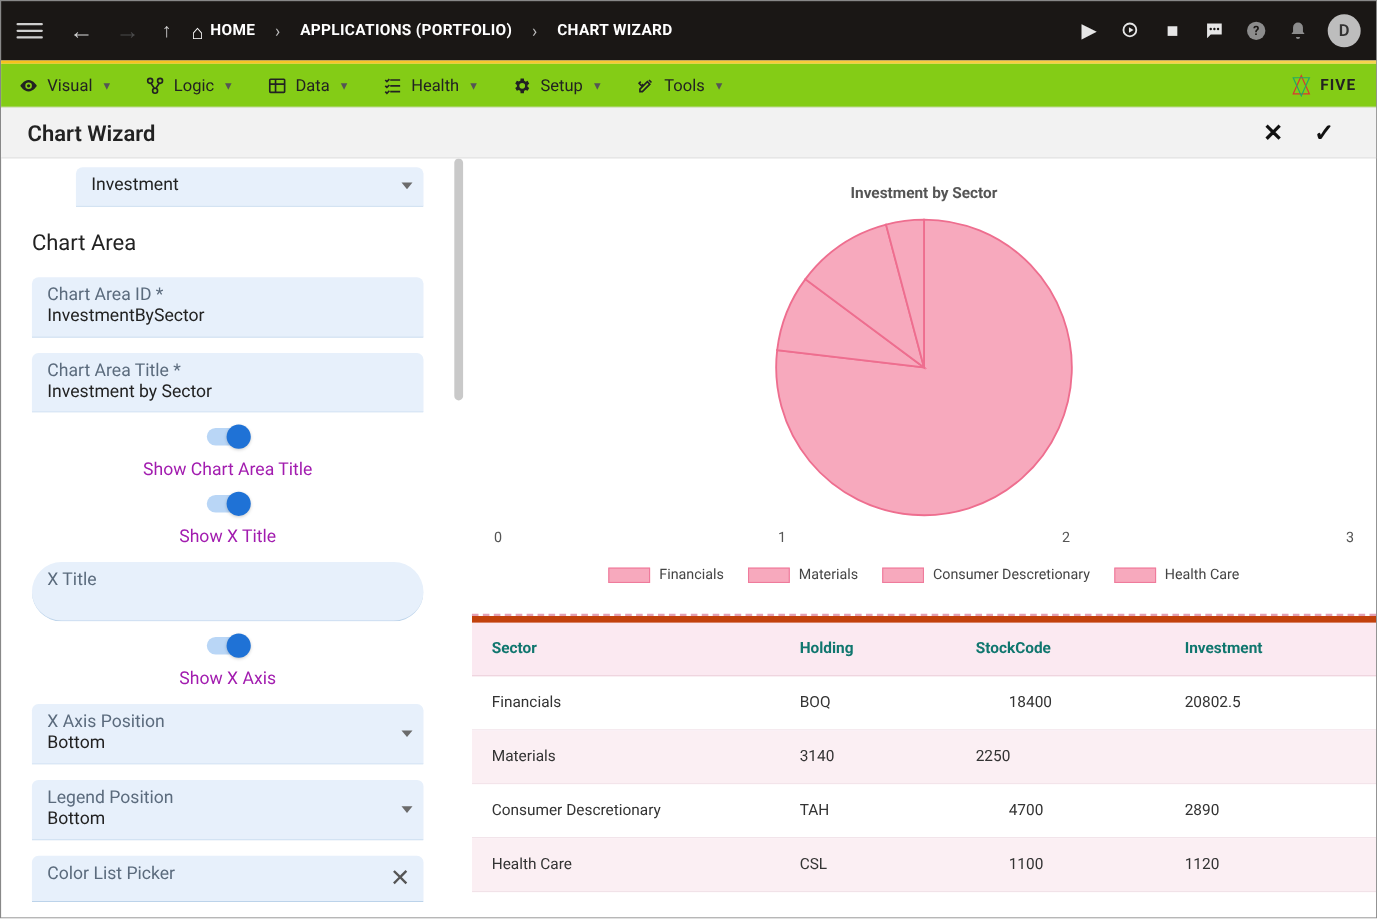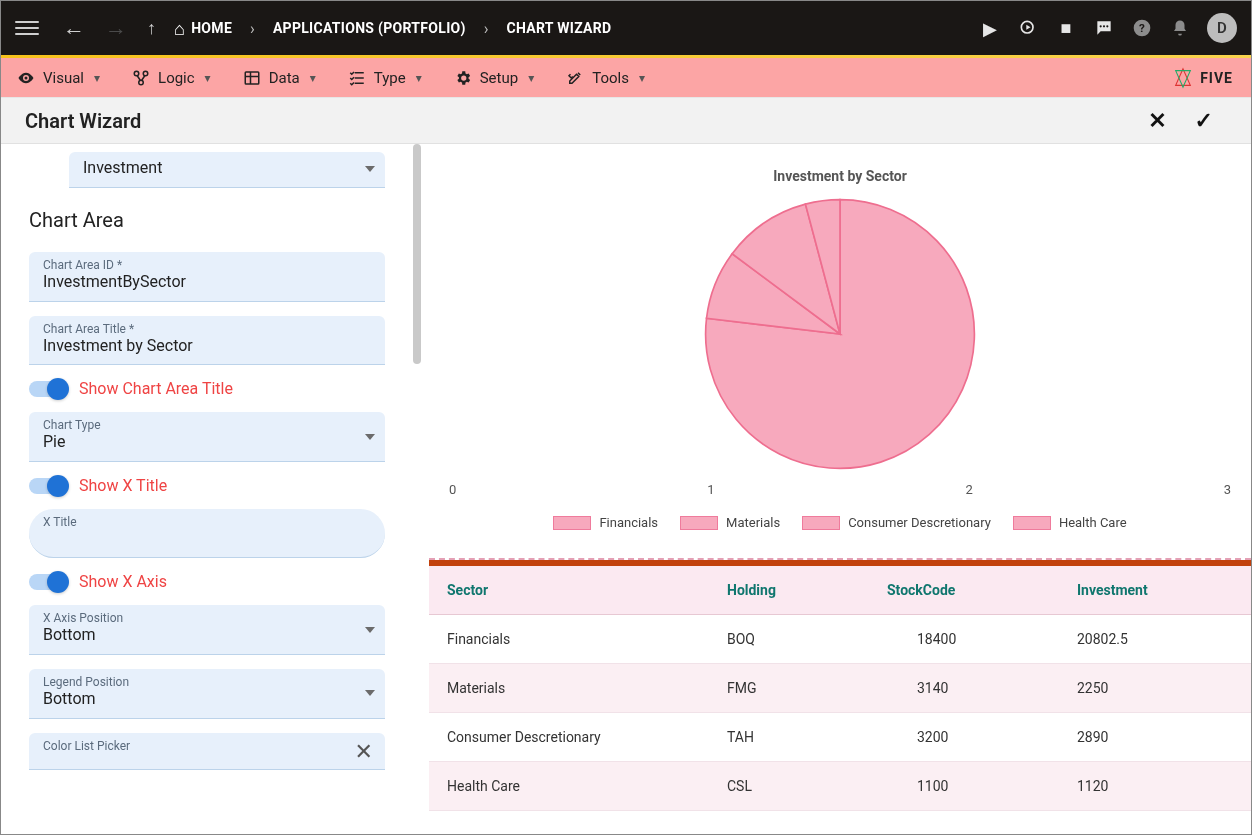--- a/index.html
+++ b/index.html
@@ -14,40 +14,40 @@
   .nav-up{font-size:18px;}
   .crumb-icon{font-size:18px;margin-right:6px;position:relative;top:1px;}
   .crumb { display:flex; align-items:center; font-size:14px; font-weight:700; letter-spacing:0.3px; padding:0 8px; cursor:pointer;}
   .crumb-sep{ color:#bdbdbd; padding:0 10px; font-size:16px;}
   .spacer{flex:1;}
   .topicons{display:flex;align-items:center;gap:16px;}
   .topicons .ic{width:22px;height:22px;display:flex;align-items:center;justify-content:center;color:#e6e6e6;cursor:pointer;font-size:18px;}
   .topicons .avatar{width:30px;height:30px;border-radius:50%;background:#bdbdbd;color:#333;font-weight:600;font-size:15px;}
   .accent{height:3px;background:linear-gradient(90deg,#f6c21b,#f8d34d);}
   
-  .toolbar{height:40px;background:#fca5a5;border-bottom:1px solid #e7e7e7;display:flex;align-items:center;padding:0 16px;gap:32px;position:relative;}
+  .toolbar{height:40px;background:#84cc16;border-bottom:1px solid #e7e7e7;display:flex;align-items:center;padding:0 16px;gap:32px;position:relative;}
   .toolbar .item{display:flex;align-items:center;gap:8px;font-size:15px;color:#222;cursor:pointer;}
   .toolbar .caret{font-size:12px;color:#555;margin-left:2px;}
   .toolbar .logo{position:absolute;right:18px;display:flex;align-items:center;gap:6px;font-size:14px;font-weight:700;color:#222;letter-spacing:1px;}
   .toolbar .logo svg{width:22px;height:22px;}
   
   .page-header{height:46px;background:#f2f2f2;border-bottom:1px solid #e1e1e1;display:flex;align-items:center;padding:0 24px;font-size:20px;font-weight:600;color:#222;}
   .page-header .spacer{flex:1;}
   .page-header .hicon{font-size:22px;padding:0 14px;cursor:pointer;color:#111;}
   
   .body{flex:1;display:flex;overflow:hidden;}
   .sidebar{width:412px;padding:8px 28px 12px 28px;overflow:hidden;display:flex;flex-direction:column;gap:14px;}
   .sidebar .sec-label{font-size:20px;color:#222;padding:6px 40px 6px 0;}
   .field{background:#e7f0fb;border-bottom:1px solid #bcd3ea;border-radius:6px 6px 0 0;padding:6px 12px 8px 14px;position:relative;}
-  .field .flabel{font-size:12px;color:#5b6b7d;}
+  .field .flabel{font-size:16px;color:#5b6b7d;}
   .field .fval{font-size:16px;color:#222;line-height:1.3;min-height:20px;}
   .field .drop{position:absolute;right:10px;top:50%;transform:translateY(-50%);width:0;height:0;border-left:5px solid transparent;border-right:5px solid transparent;border-top:6px solid #6b6b6b;}
   .field.single .flabel{margin-bottom:0;}
   .field.empty .fval{color:transparent;}
-  .toggle-row{display:flex;align-items:center;gap:12px;font-size:16px;color:#ef4444;}
+  .toggle-row{display:flex;align-items:center;gap:12px;font-size:16px;color:#a21caf;flex-direction:column;}
   .toggle{width:38px;height:16px;background:#b9d6f6;border-radius:10px;position:relative;cursor:pointer;}
   .toggle .knob{width:22px;height:22px;border-radius:50%;background:#1f72d6;position:absolute;right:-2px;top:-3px;box-shadow:0 1px 3px rgba(0,0,0,0.2);}
   .field .clear{position:absolute;right:12px;top:50%;transform:translateY(-50%);font-size:22px;color:#555;cursor:pointer;}
   .divider-scroll{width:8px;background:transparent;position:relative;}
   .divider-scroll .track{position:absolute;top:0;left:0;right:0;height:220px;background:#c9c9c9;border-radius:4px;}
   
   .panel{flex:1;display:flex;flex-direction:column;overflow:hidden;padding:0 0 0 8px;}
   .chart-area{flex:0 0 416px;display:flex;flex-direction:column;align-items:center;border-bottom:2px dashed #e4a0b5;position:relative;padding-top:24px;}
   .chart-title{font-size:14px;font-weight:700;color:#555;margin-bottom:10px;}
   .pie-wrap{width:280px;height:280px;position:relative;}
@@ -151,21 +151,21 @@
           <rect x="3" y="4" width="18" height="16" rx="1"></rect>
           <path d="M3 10h18M10 4v16"></path>
         </svg>
       <span>Data</span>
         <span class="caret">▾</span>
     </div>
     <div class="item">
       <svg width="18" height="18" viewBox="0 0 24 24" fill="none" stroke="#222" stroke-width="2">
           <path d="M9 5h12M9 12h12M9 19h12M3 5l2 2 3-3M3 12l2 2 3-3M3 19l2 2 3-3"></path>
         </svg>
-      <span>Type</span>
+      <span>Health</span>
         <span class="caret">▾</span>
     </div>
     <div class="item">
       <svg width="18" height="18" viewBox="0 0 24 24" fill="#222">
           <path d="M19.4 13a7.5 7.5 0 0 0 0-2l2.1-1.6-2-3.4-2.5 1a7.4 7.4 0 0 0-1.7-1L15 3h-4l-.3 2.9a7.4 7.4 0 0 0-1.7 1l-2.5-1-2 3.4L6.6 11a7.5 7.5 0 0 0 0 2l-2.1 1.6 2 3.4 2.5-1c.5.4 1.1.8 1.7 1L11 21h4l.3-2.9c.6-.3 1.2-.6 1.7-1l2.5 1 2-3.4L19.4 13zM13 15.5A3.5 3.5 0 1 1 16.5 12 3.5 3.5 0 0 1 13 15.5z"></path>
         </svg>
       <span>Setup</span>
         <span class="caret">▾</span>
     </div>
     <div class="item">
@@ -212,25 +212,20 @@
         <div class="fval">Investment by Sector</div>
       </div>
 
       <div class="toggle-row">
         <div class="toggle">
             <div class="knob"></div>
           </div>
         <span>Show Chart Area Title</span>
       </div>
 
-      <div class="field">
-        <div class="flabel">Chart Type</div>
-        <div class="fval">Pie</div>
-        <div class="drop"></div>
-      </div>
 
       <div class="toggle-row">
         <div class="toggle">
             <div class="knob"></div>
           </div>
         <span>Show X Title</span>
       </div>
 
       <div class="field single empty" style="border-radius:29px;">
         <div class="flabel">X Title</div>
@@ -313,28 +308,27 @@
         </div>
         <div id="tbody">
             <div class="trow">
               <div class="col c1">Financials</div>
               <div class="col c2">BOQ</div>
               <div class="col c3">18400</div>
               <div class="col c4">20802.5</div>
             </div>
             <div class="trow">
               <div class="col c1">Materials</div>
-              <div class="col c2">FMG</div>
               <div class="col c3">3140</div>
               <div class="col c4">2250</div>
             </div>
             <div class="trow">
               <div class="col c1">Consumer Descretionary</div>
               <div class="col c2">TAH</div>
-              <div class="col c3">3200</div>
+              <div class="col c3">4700</div>
               <div class="col c4">2890</div>
             </div>
             <div class="trow">
               <div class="col c1">Health Care</div>
               <div class="col c2">CSL</div>
               <div class="col c3">1100</div>
               <div class="col c4">1120</div>
             </div>
           </div>
       </div>

